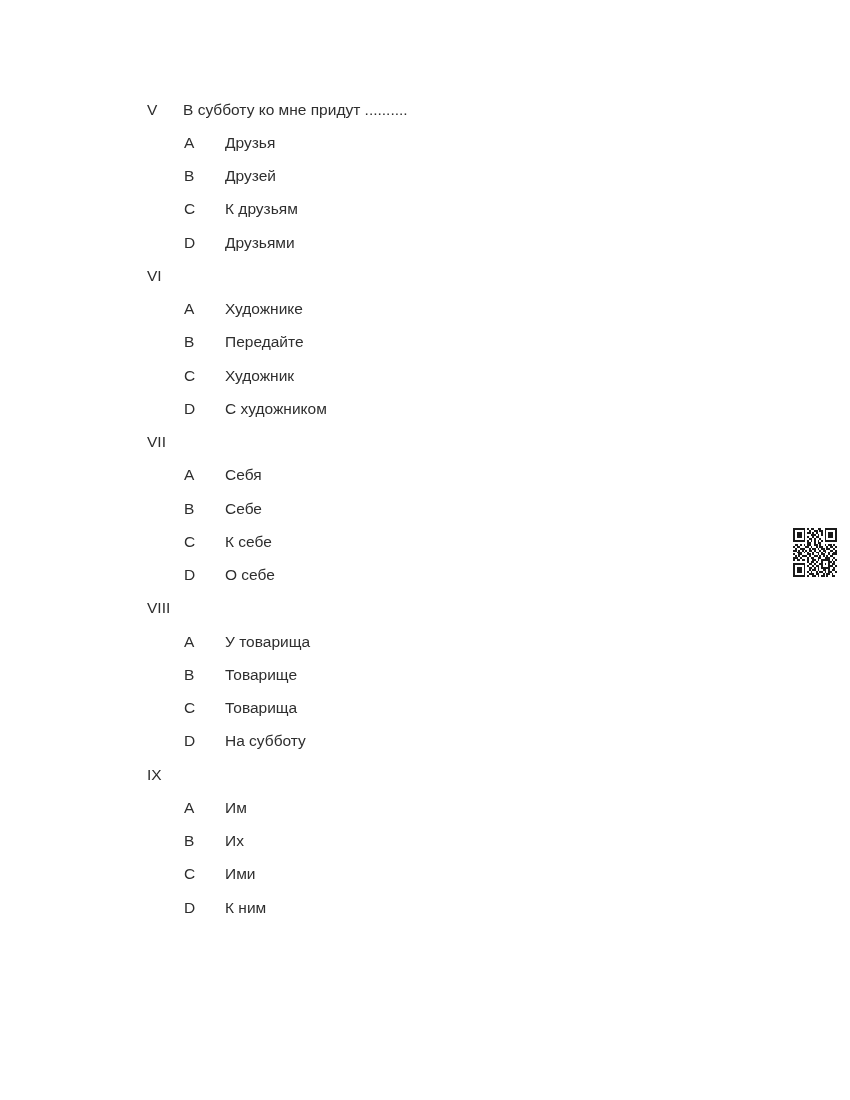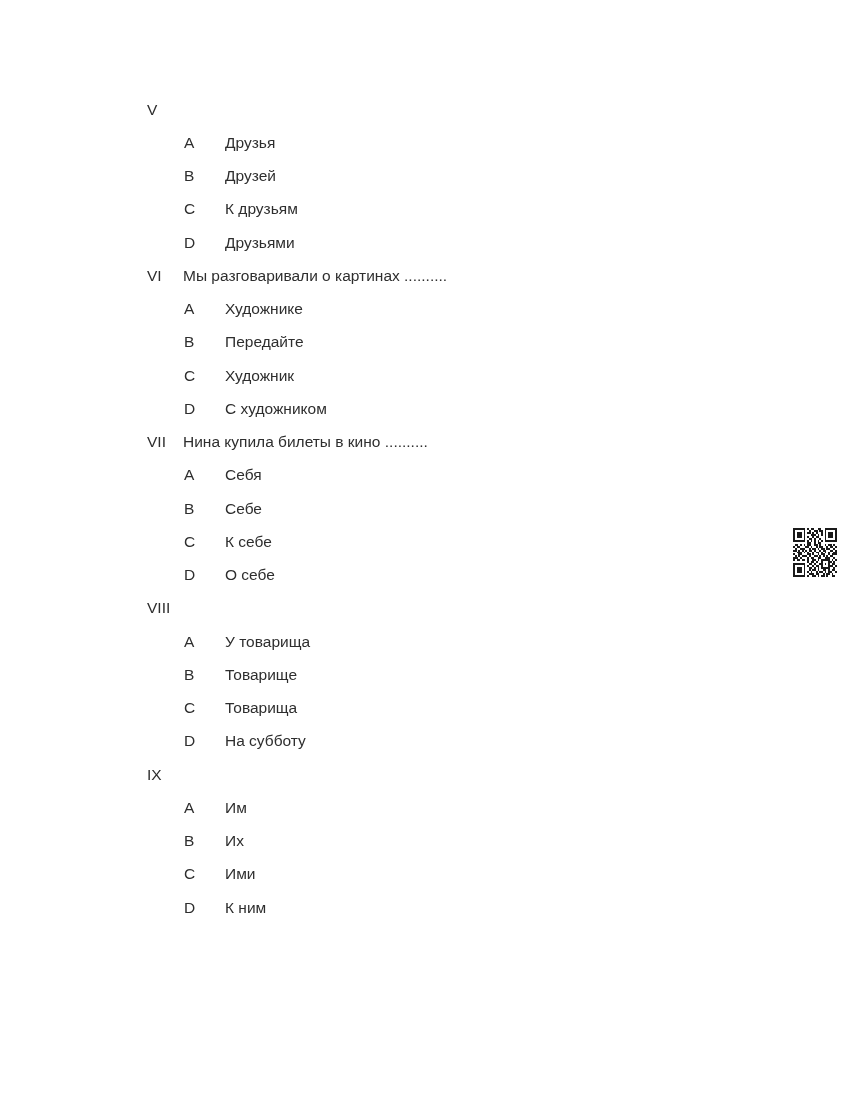--- a/index.html
+++ b/index.html
@@ -45,62 +45,61 @@
 </style>
 </head>
 <body>
 
 <div class="page">
 
   <div class="quiz">
 
     <div class="line q-line">
       <span class="label">V</span>
+      <span>В субботу ко мне придут ..........</span>
     </div>
     <div class="line o-line">
       <span class="label">A</span>
       <span>Друзья</span>
     </div>
     <div class="line o-line">
       <span class="label">B</span>
       <span>Друзей</span>
     </div>
     <div class="line o-line">
       <span class="label">C</span>
       <span>К друзьям</span>
     </div>
     <div class="line o-line">
       <span class="label">D</span>
       <span>Друзьями</span>
     </div>
 
     <div class="line q-line">
       <span class="label">VI</span>
-      <span>Мы разговаривали о картинах ..........</span>
     </div>
     <div class="line o-line">
       <span class="label">A</span>
       <span>Художнике</span>
     </div>
     <div class="line o-line">
       <span class="label">B</span>
       <span>Передайте</span>
     </div>
     <div class="line o-line">
       <span class="label">C</span>
       <span>Художник</span>
     </div>
     <div class="line o-line">
       <span class="label">D</span>
       <span>С художником</span>
     </div>
 
     <div class="line q-line">
       <span class="label">VII</span>
-      <span>Нина купила билеты в кино ..........</span>
     </div>
     <div class="line o-line">
       <span class="label">A</span>
       <span>Себя</span>
     </div>
     <div class="line o-line">
       <span class="label">B</span>
       <span>Себе</span>
     </div>
     <div class="line o-line">

